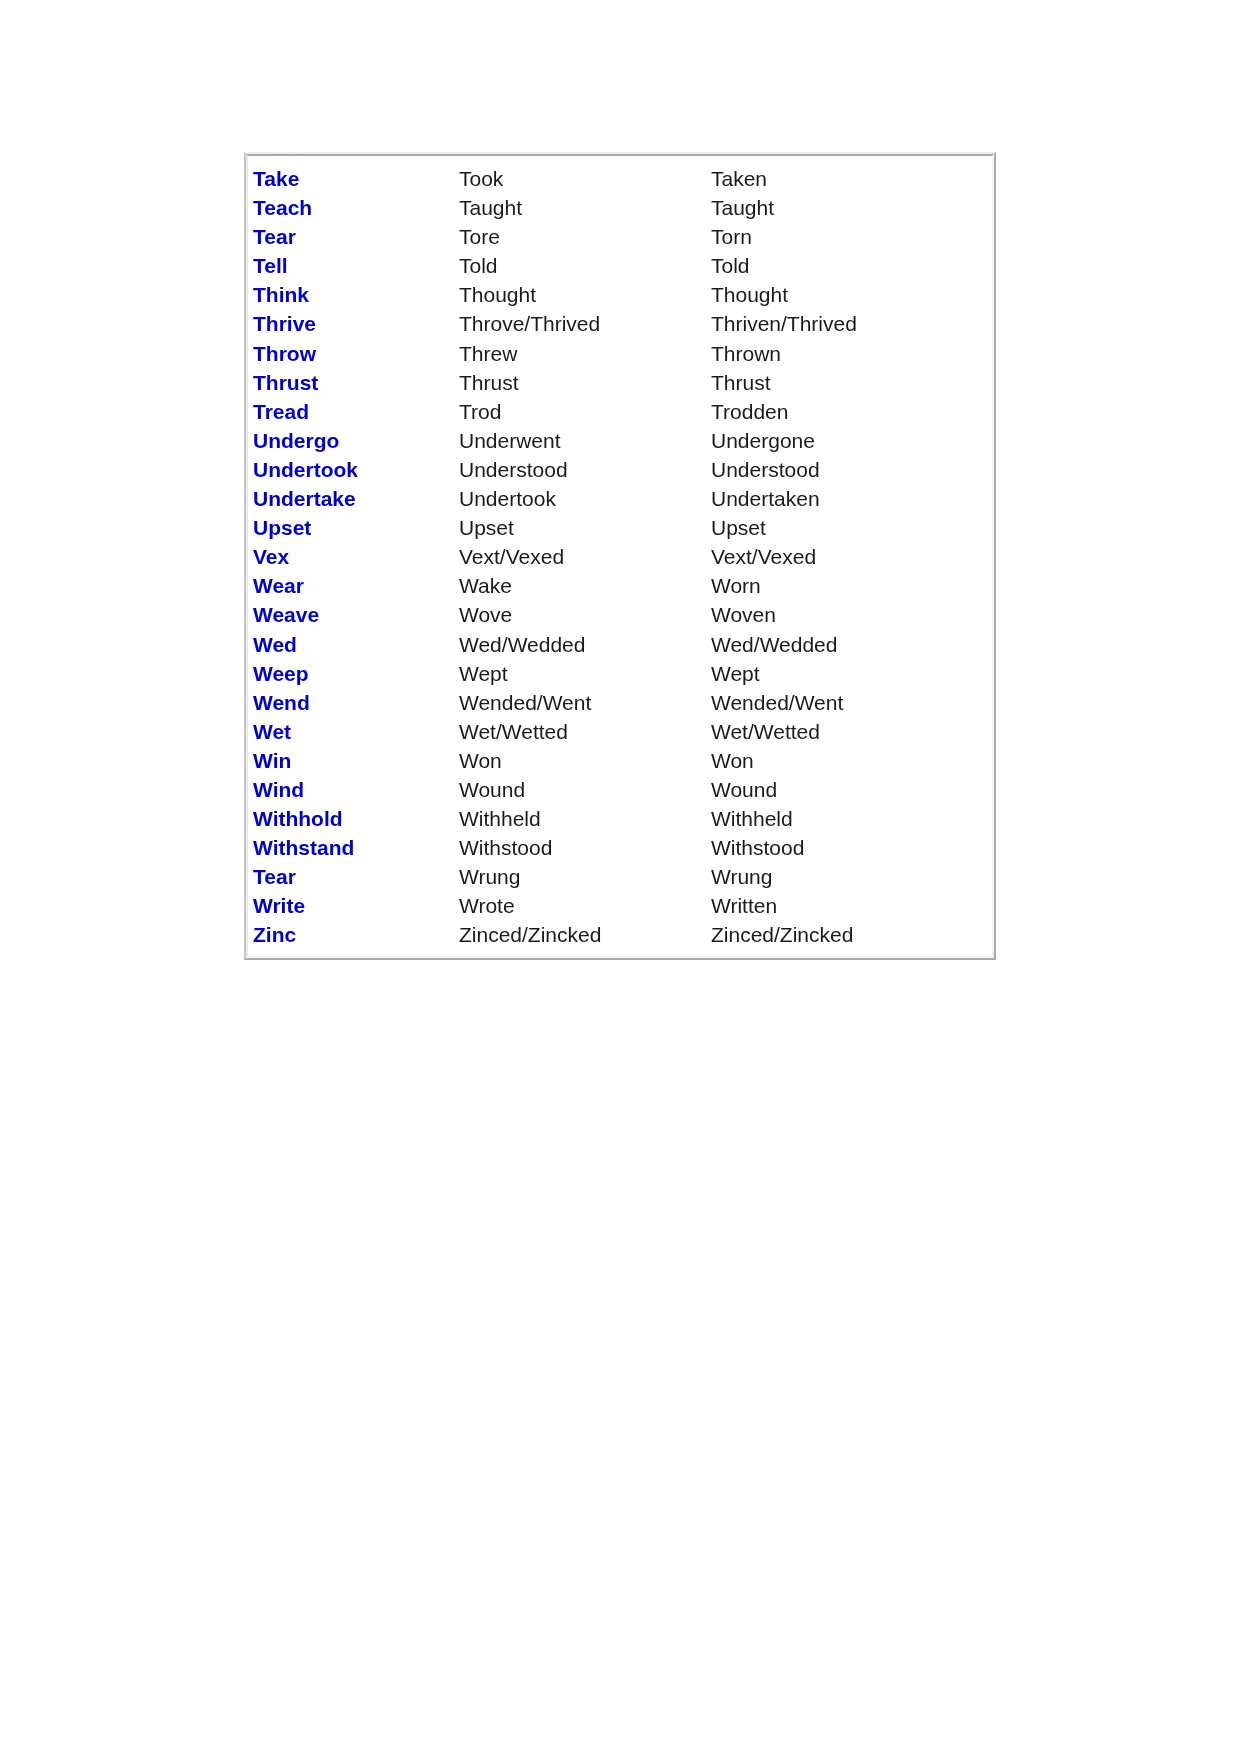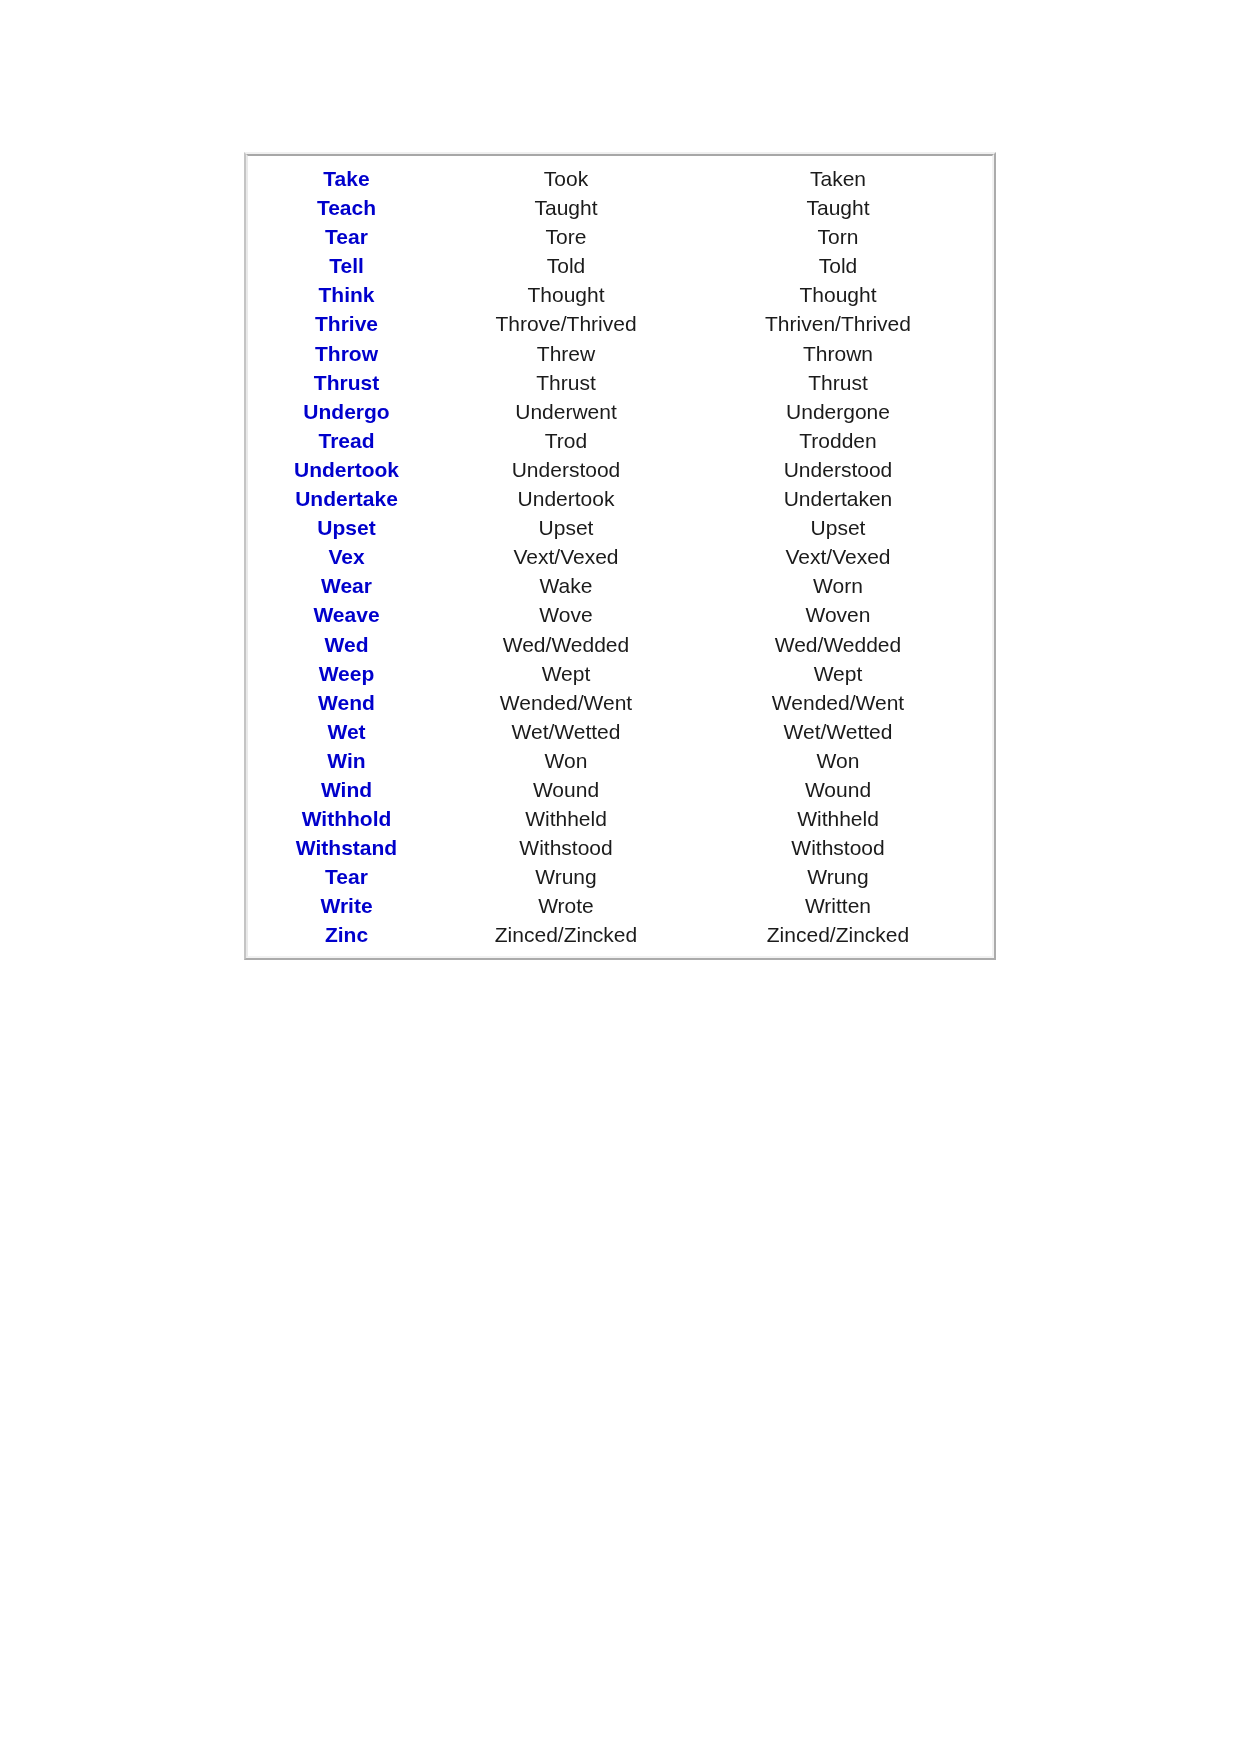--- a/index.html
+++ b/index.html
@@ -16,21 +16,20 @@
   
   .verb-box-outer {
     position: absolute;
     left: 244px;
     top: 152px;
     width: 752px;
     box-sizing: border-box;
     border: 2px solid;
     border-color: #f0f0f0 #ababab #ababab #c4c4c4;
     background: #22c55e;
-    text-align: center;
   }
   .verb-box-inner {
     border: 2px solid;
     border-color: #a7a7a7 #f2f2f2 #f2f2f2 #e9e9e9;
     padding: 8px 8px 6px 5px;
     background: #ffffff;
   }
   .verb-row {
     display: grid;
     grid-template-columns: 187px 252px 1fr;
@@ -38,20 +37,21 @@
     font-size: 21px;
     white-space: nowrap;
   }
   .cell-base {
     color: #0000cc;
     font-weight: bold;
   }
   .cell-past, .cell-participle {
     color: #1b1b1b;
     font-weight: normal;
+    margin-left: 19px;
   }
 </style>
 </head>
 <body>
 
 <div class="verb-box-outer">
   <div class="verb-box-inner">
     <div>
   <div class="verb-row">
     <span class="cell-base">Take</span>
@@ -95,32 +95,32 @@
     <span class="cell-participle">Thrown</span>
   </div>
 
   <div class="verb-row">
     <span class="cell-base">Thrust</span>
     <span class="cell-past">Thrust</span>
     <span class="cell-participle">Thrust</span>
   </div>
 
   <div class="verb-row">
+    <span class="cell-base">Tread</span>
+    <span class="cell-past">Trod</span>
+    <span class="cell-participle">Trodden</span>
+  </div>
+
+  <div class="verb-row">
     <span class="cell-base">Undergo</span>
     <span class="cell-past">Underwent</span>
     <span class="cell-participle">Undergone</span>
   </div>
 
   <div class="verb-row">
-    <span class="cell-base">Tread</span>
-    <span class="cell-past">Trod</span>
-    <span class="cell-participle">Trodden</span>
-  </div>
-
-  <div class="verb-row">
     <span class="cell-base">Undertook</span>
     <span class="cell-past">Understood</span>
     <span class="cell-participle">Understood</span>
   </div>
 
   <div class="verb-row">
     <span class="cell-base">Undertake</span>
     <span class="cell-past">Undertook</span>
     <span class="cell-participle">Undertaken</span>
   </div>

